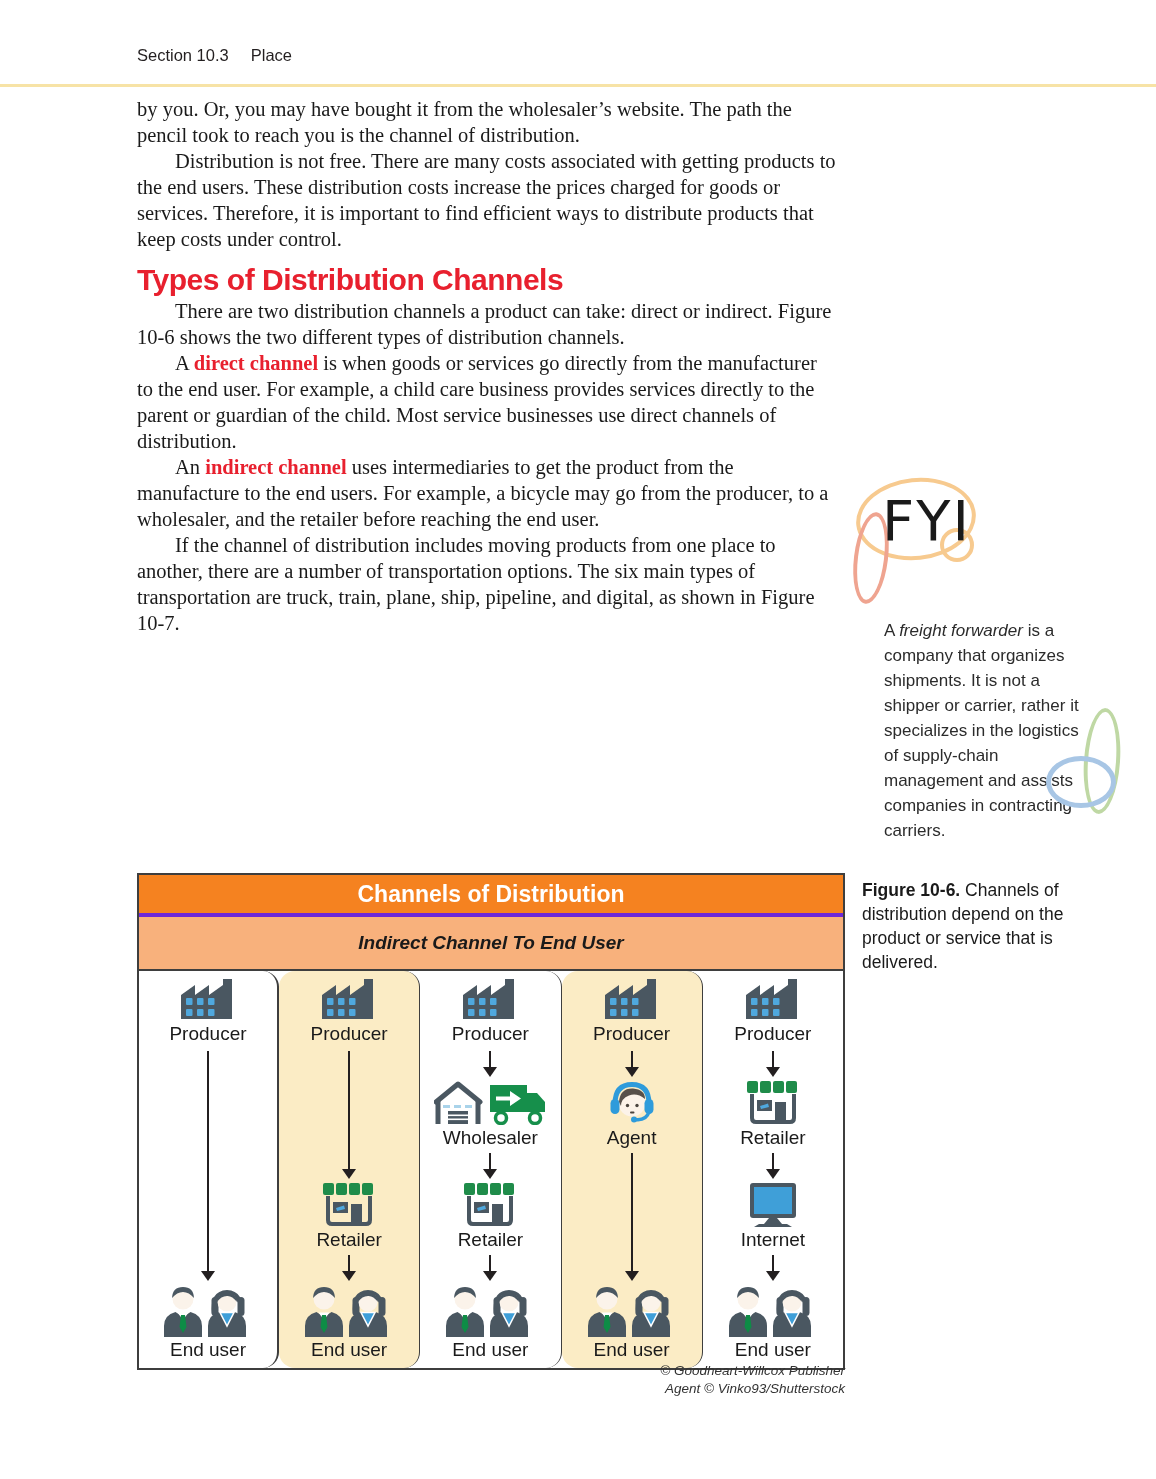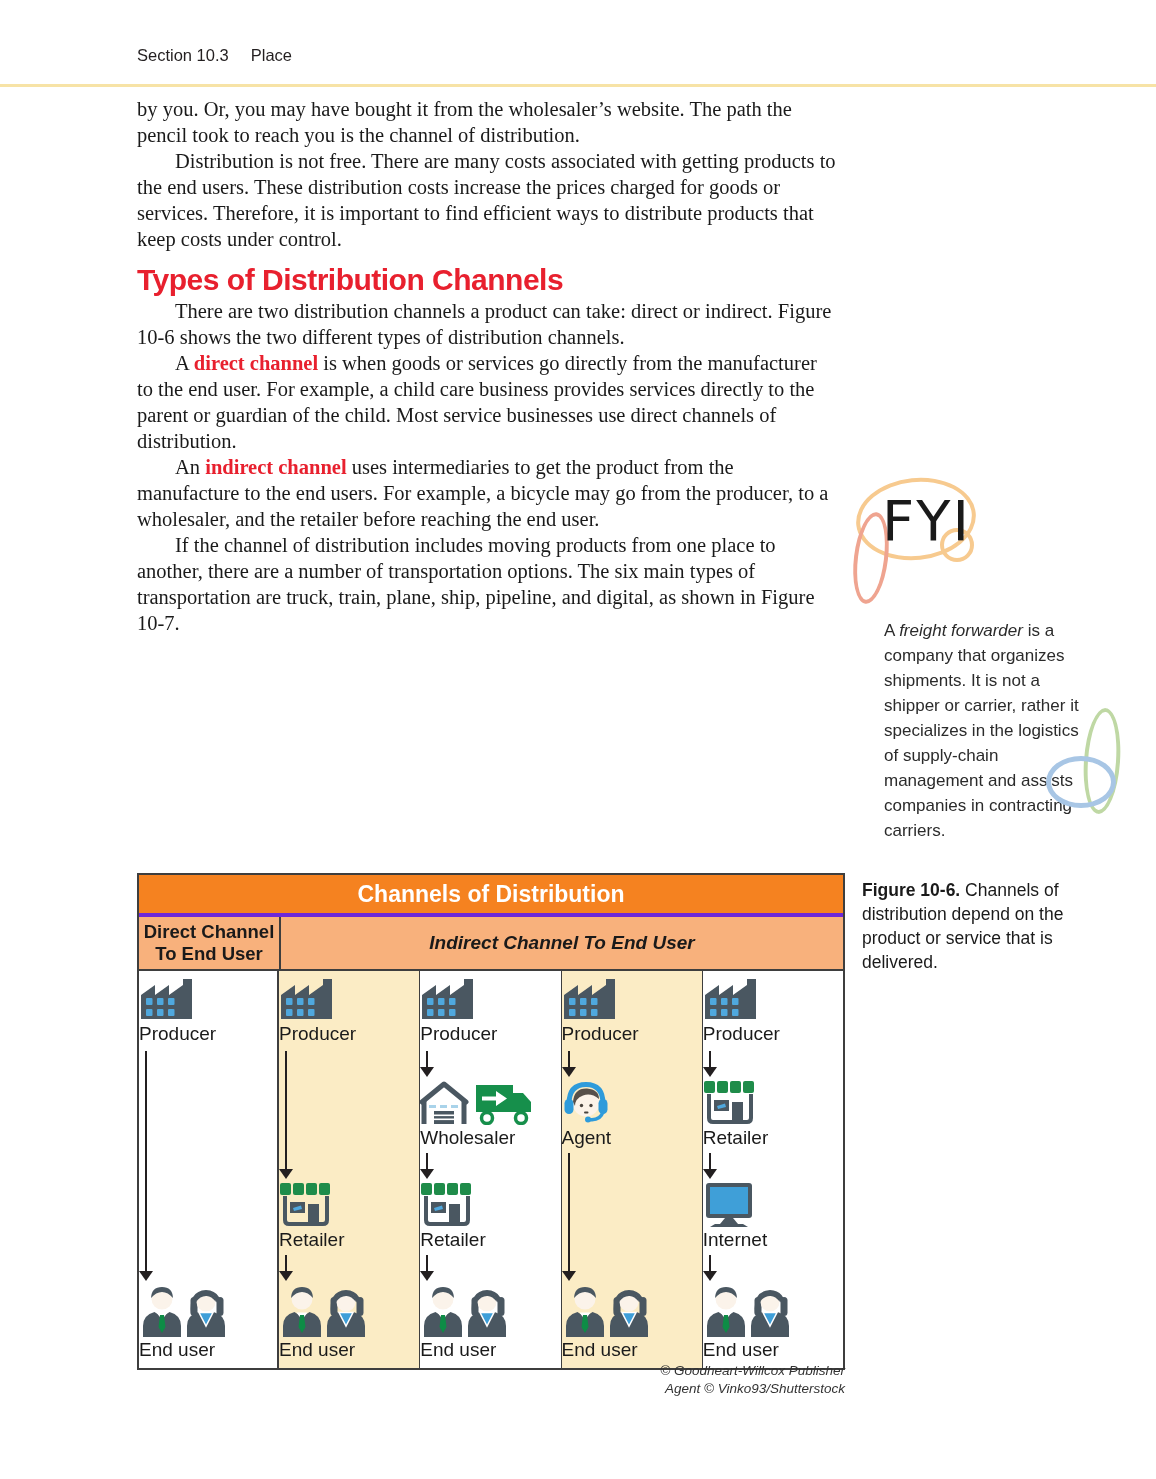--- a/index.html
+++ b/index.html
@@ -45,21 +45,21 @@
   .fig{position:absolute;left:137px;top:873px;width:708px;border:2px solid #3E3E3E;background:#fff;box-sizing:border-box;}
   .fig-title{height:38px;line-height:38px;text-align:center;background:#F58220;color:#fff;
              font-weight:bold;font-size:23px;border-bottom:4px solid #6d28d9;}
   .fig-subhead{display:flex;height:52px;background:#F8B17C;border-bottom:2px solid #3E3E3E;}
   .sub-direct{flex:0 0 140px;border-right:2px solid #3E3E3E;display:flex;align-items:center;justify-content:center;
               font-weight:bold;font-size:18.5px;color:#1A1A1A;text-align:center;}
   .sub-direct span{display:block;width:132px;}
   .sub-indirect{flex:1;display:flex;align-items:center;justify-content:center;
                 font-weight:bold;font-size:19px;color:#1A1A1A;text-align:center;font-style:italic;}
   .fig-body{display:flex;height:397px;}
-  .fcol{flex:1 1 0;display:flex;flex-direction:column;align-items:flex-start;padding-top:8px;box-sizing:border-box;}
+  .fcol{flex:1 1 0;display:flex;flex-direction:column;align-items:center;padding-top:8px;box-sizing:border-box;border-radius:16px;}
   .fcol1{flex:0 0 140px;border-right:2px solid #3E3E3E;}
   .fcol-sep{border-right:1px solid #3E3E3E;}
   .cream{background:#FBECC5;}
   .lbl{font-size:19px;color:#1A1A1A;height:22px;line-height:22px;margin-bottom:6px;white-space:nowrap;}
   .lbl.mid{margin-bottom:4px;}
   .ic{display:block;}
   .ic-factory{width:58px;height:42px;margin-bottom:2px;}
   .ic-mid{height:44px;margin-bottom:2px;}
   .ic-retailer{width:54px;}
   .ic-wholesaler{width:112px;}
@@ -183,23 +183,20 @@
     <div class="fyi-ellipse el-orange-sm"></div>
     <div class="fyi-logo">FYI</div>
     <div class="fyi-text"><span>A </span><i>freight forwarder</i><span> is a company that organizes shipments. It is not a shipper or carrier, rather it specializes in the logistics of supply-chain management and assists companies in contracting carriers.</span></div>
     <div class="fyi-ellipse el-green"></div>
     <div class="fyi-ellipse el-blue"></div>
   </div>
 
   <div class="fig">
     <div class="fig-title">Channels of Distribution</div>
     <div class="fig-subhead">
-      <div class="sub-direct">
-          <span>Direct Channel To End User</span>
-        </div>
       <div class="sub-indirect">Indirect Channel To End User</div>
     </div>
     <div class="fig-body">
 
       <div class="fcol fcol1">
         <svg class="ic ic-factory">
             <use href="#sym-factory"></use>
           </svg>
         <div class="lbl">Producer</div>
         <div class="arr a230">

